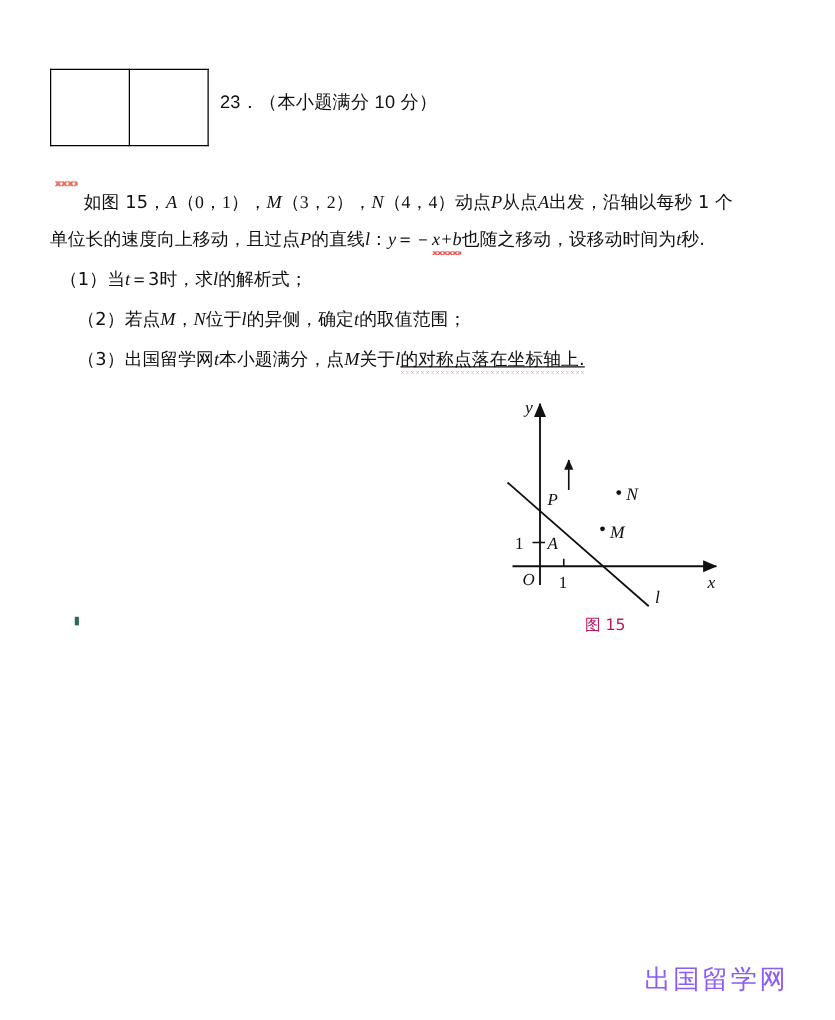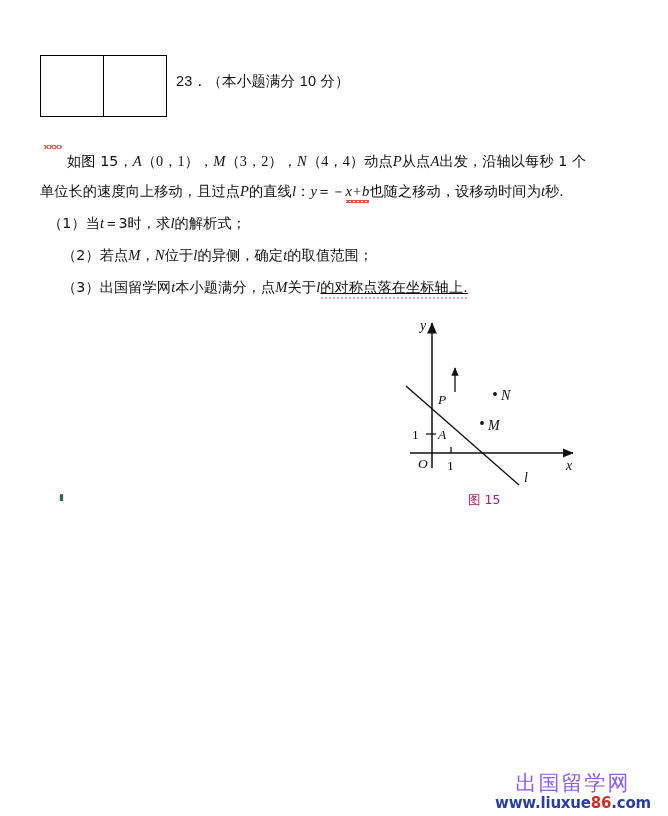--- a/index.html
+++ b/index.html
@@ -254,14 +254,13 @@
     <text x="40" y="94" font-family="Liberation Serif, serif" font-style="italic" font-size="13.5" fill="#101010">P</text>
     <text x="90" y="120" font-family="Liberation Serif, serif" font-style="italic" font-size="14" fill="#101010">M</text>
     <text x="103" y="90" font-family="Liberation Serif, serif" font-style="italic" font-size="14" fill="#101010">N</text>
     <text x="126" y="172" font-family="Liberation Serif, serif" font-style="italic" font-size="14" fill="#101010">l</text>
   </svg>
   <div id="figure-caption">图 15</div>
 </div>
 
 <div id="watermark">
   <div id="watermark-cn">出国留学网</div>
-  <div id="watermark-url"><span>www.liuxue</span><span class="accent">86</span><span>.com</span></div>
 </div>
 
 </body></html>

